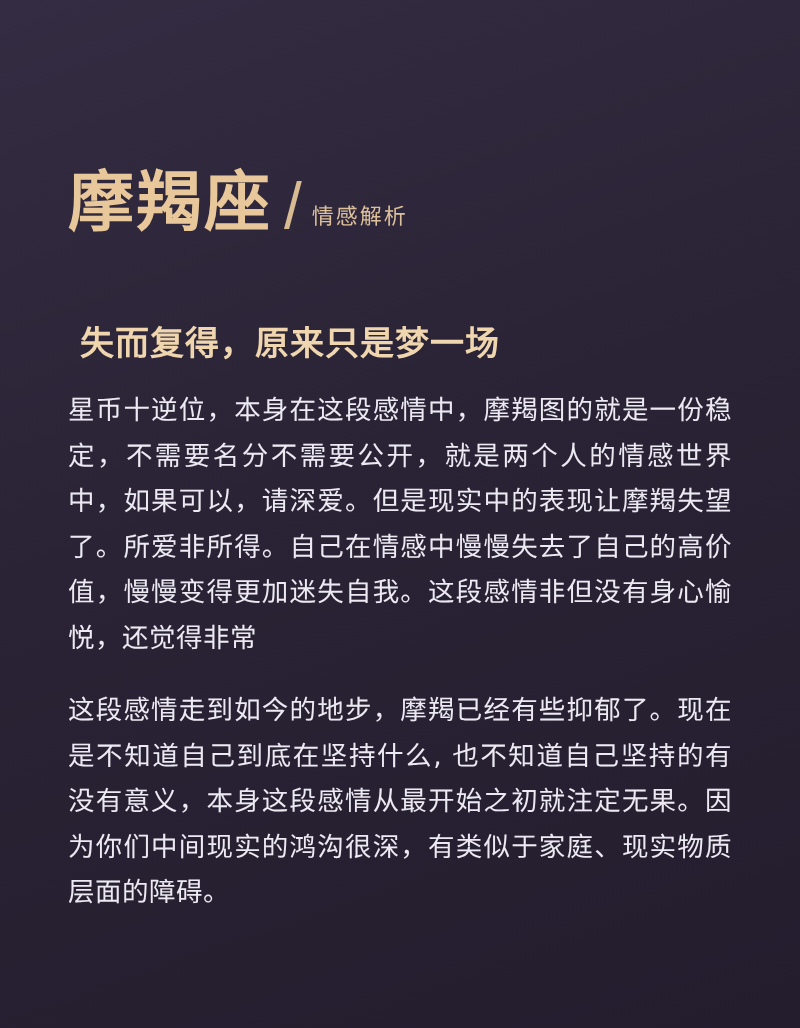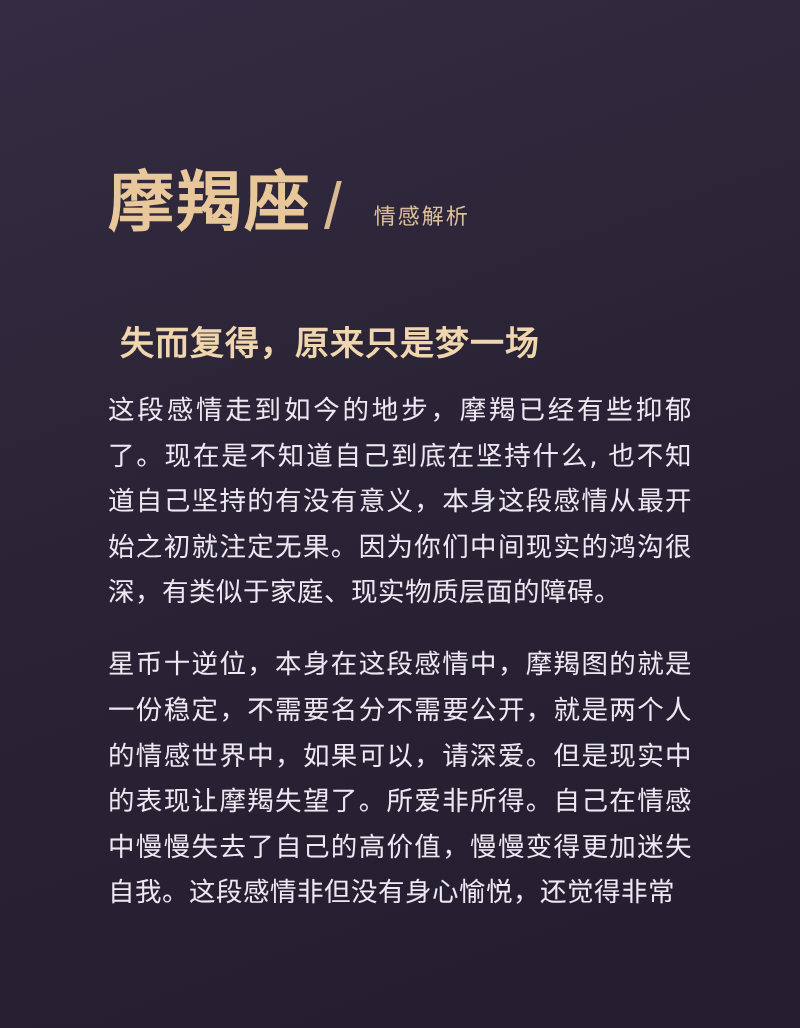--- a/index.html
+++ b/index.html
@@ -12,21 +12,21 @@
     background: #2b2438;
     font-family: "Liberation Sans", "DejaVu Sans", sans-serif;
     overflow: hidden;
   }
   .page {
     position: relative;
     width: 800px;
     height: 1028px;
     background: linear-gradient(160deg, #342c42 0%, #2a2335 45%, #241d2e 100%);
     box-sizing: border-box;
-    padding: 0 108px;
+    padding: 0 68px;
   }
   .header {
     display: flex;
     align-items: flex-end;
     padding-top: 170px;
     padding-bottom: 10px;
   }
   .sign-title {
     font-size: 66px;
     font-weight: 700;
@@ -47,21 +47,20 @@
     display: flex;
     flex-direction: column;
     justify-content: flex-end;
     padding-bottom: 4px;
   }
   .header-sub {
     font-size: 22px;
     color: #dcc09b;
     letter-spacing: 2px;
     line-height: 1.35;
-    margin-left: 22px;
   }
   .header-date {
     font-size: 21px;
     color: #d6b992;
     letter-spacing: 1px;
     line-height: 1.35;
     margin-top: 2px;
   }
   .section-title {
     margin-top: 70px;
@@ -93,16 +92,16 @@
   <div class="header">
     <div class="sign-title">摩羯座</div>
     <div class="slash">/</div>
     <div class="header-meta">
       <div class="header-sub">情感解析</div>
     </div>
   </div>
 
   <div class="section-title">失而复得，原来只是梦一场</div>
 
+  <p class="body-text">星币十逆位，本身在这段感情中，摩羯图的就是一份稳定，不需要名分不需要公开，就是两个人的情感世界中，如果可以，请深爱。但是现实中的表现让摩羯失望了。所爱非所得。自己在情感中慢慢失去了自己的高价值，慢慢变得更加迷失自我。这段感情非但没有身心愉悦，还觉得非常</p>
   <p class="body-text">这段感情走到如今的地步，摩羯已经有些抑郁了。现在是不知道自己到底在坚持什么, 也不知道自己坚持的有没有意义，本身这段感情从最开始之初就注定无果。因为你们中间现实的鸿沟很深，有类似于家庭、现实物质层面的障碍。</p>
-  <p class="body-text">星币十逆位，本身在这段感情中，摩羯图的就是一份稳定，不需要名分不需要公开，就是两个人的情感世界中，如果可以，请深爱。但是现实中的表现让摩羯失望了。所爱非所得。自己在情感中慢慢失去了自己的高价值，慢慢变得更加迷失自我。这段感情非但没有身心愉悦，还觉得非常</p>
 
 </div>
 
 </body></html>

